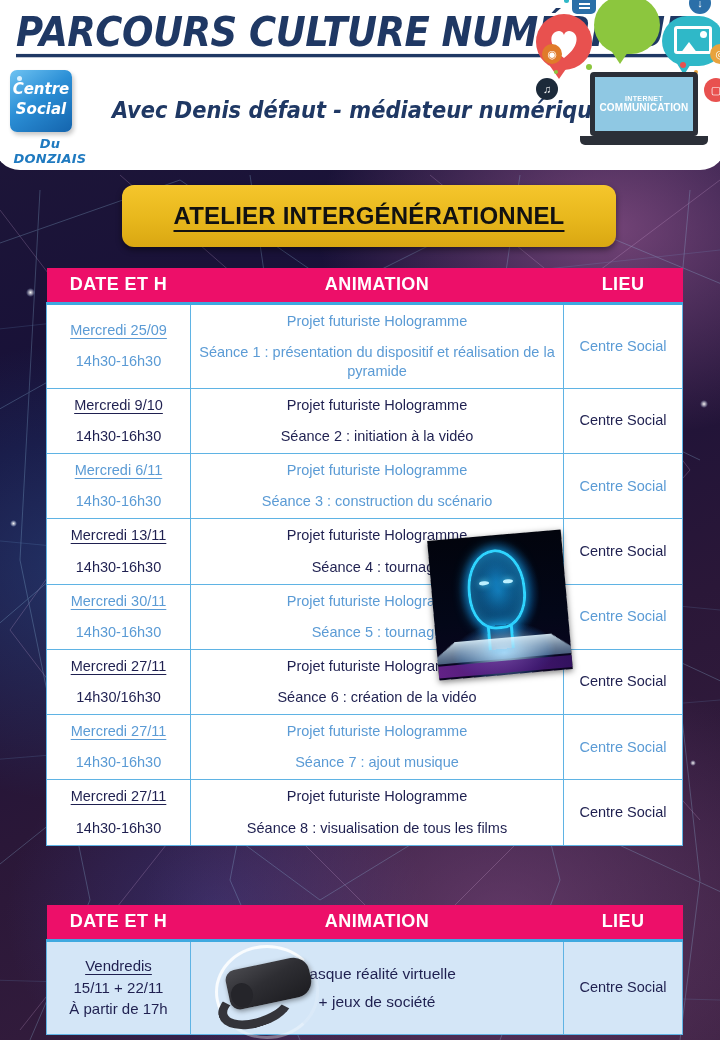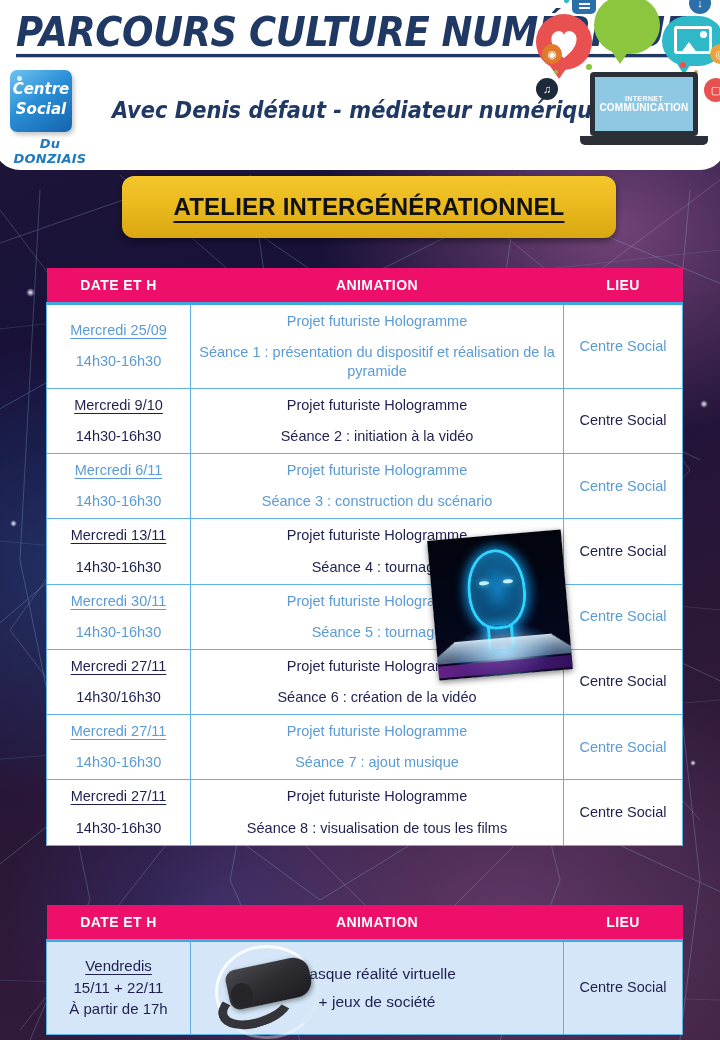--- a/index.html
+++ b/index.html
@@ -116,21 +116,21 @@
   }
   .mini-ico {
     position:absolute; border-radius:50%; display:flex; align-items:center;
     justify-content:center; color:#fff; font-size:11px;
   }
   .dotlet { position:absolute; border-radius:50%; }
 
   
   .yellow-banner {
     position: absolute;
-    left: 122px; top: 176px;
+    left: 122px; top: 185px;
     width: 494px; height: 62px;
     border-radius: 12px;
     background: linear-gradient(180deg, #f5c62c 0%, #e8b81d 52%, #d9a712 100%);
     box-shadow: 0 3px 6px rgba(0,0,0,.45);
     display: flex; align-items: center; justify-content: center;
   }
   .yellow-banner span {
     font-family: "Liberation Sans", sans-serif;
     font-weight: bold;
     font-size: 24px;
@@ -149,21 +149,21 @@
   table { border-collapse: collapse; width: 100%; table-layout: fixed; }
   col.c-date { width: 144px; }
   col.c-anim { width: 373px; }
   col.c-lieu { width: 119px; }
 
   thead th {
     background: #ED0F69;
     color: #ffffff;
     font-family: "Liberation Sans", sans-serif;
     font-weight: bold;
-    font-size: 14px;
+    font-size: 18px;
     letter-spacing: .4px;
     height: 35px;
     border: none;
     text-align: center;
   }
   thead tr { border-bottom: 3px solid #3FA9E0; }
 
   tbody td {
     border: 1px solid #5FB3E4;
     background: #ffffff;

